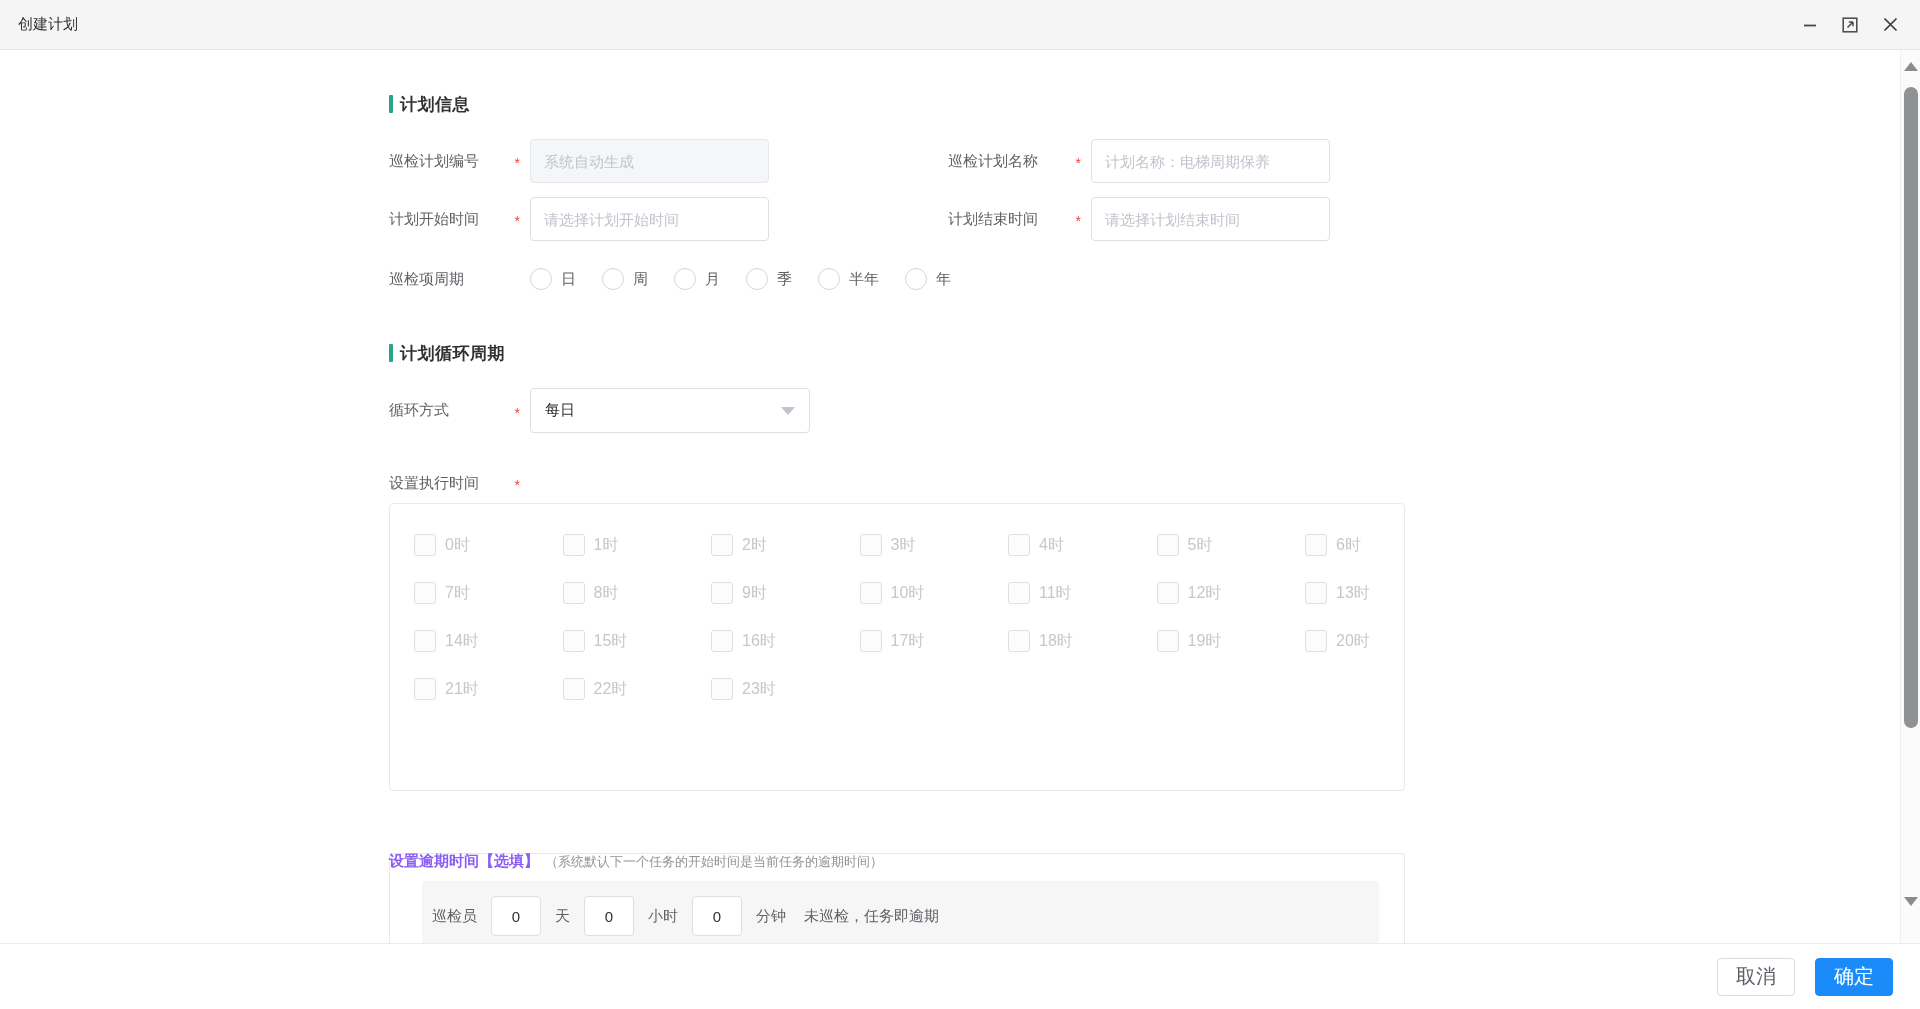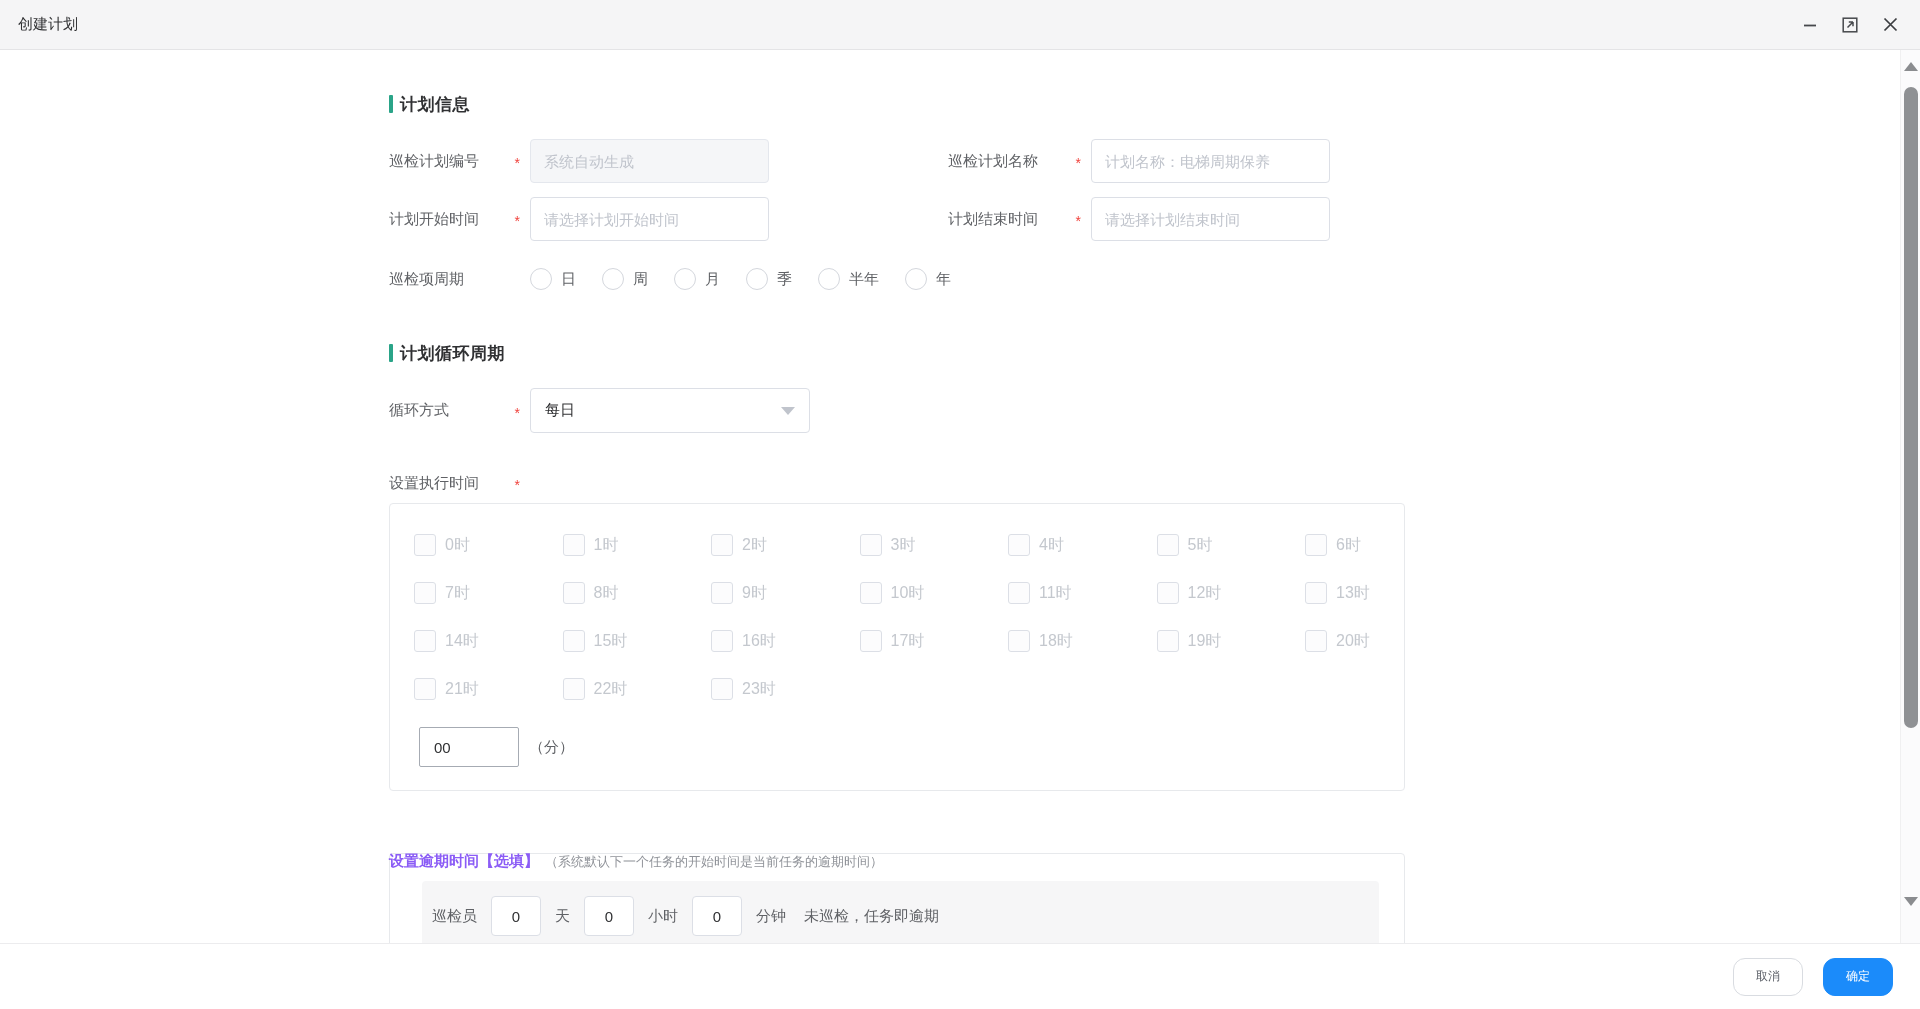--- a/index.html
+++ b/index.html
@@ -132,21 +132,21 @@
   }
 
   
   .footer {
     position: absolute; left: 0; bottom: 0; width: 1920px; height: 66px;
     background: #ffffff; border-top: 1px solid #ececee;
     display: flex; align-items: center; justify-content: flex-end;
     padding-right: 27px; gap: 20px; z-index: 20;
   }
   .btn {
-    min-width: 70px; height: 38px; border-radius: 12px; font-size: 12px;
+    min-width: 70px; height: 38px; border-radius: 4px; font-size: 20px;
     cursor: pointer; padding: 0 18px;
     font-family: "Liberation Sans", "DejaVu Sans", sans-serif;
   }
   .btn.cancel { background: #fff; border: 1px solid #d9dce1; color: #5a5e66; }
   .btn.confirm { background: #1b8bfa; border: 1px solid #1b8bfa; color: #fff; }
 </style>
 </head>
 <body>
 
 <div class="titlebar">
@@ -356,24 +356,20 @@
           </div>
           <div class="hour-item">
             <span class="hour-box"></span>
             <span class="hour-label">22时</span>
           </div>
           <div class="hour-item">
             <span class="hour-box"></span>
             <span class="hour-label">23时</span>
           </div>
         </div>
-      <div class="minute-row">
-        <input class="minute-input" value="00" style="">
-        <span class="minute-unit">（分）</span>
-      </div>
     </div>
 
     <div class="overdue-header">
       <span class="ov-title">设置逾期时间【选填】</span>
       <span class="ov-note">（系统默认下一个任务的开始时间是当前任务的逾期时间）</span>
     </div>
 
     <div class="panel overdue">
       <div class="ov-bar">
         <span>巡检员</span>

